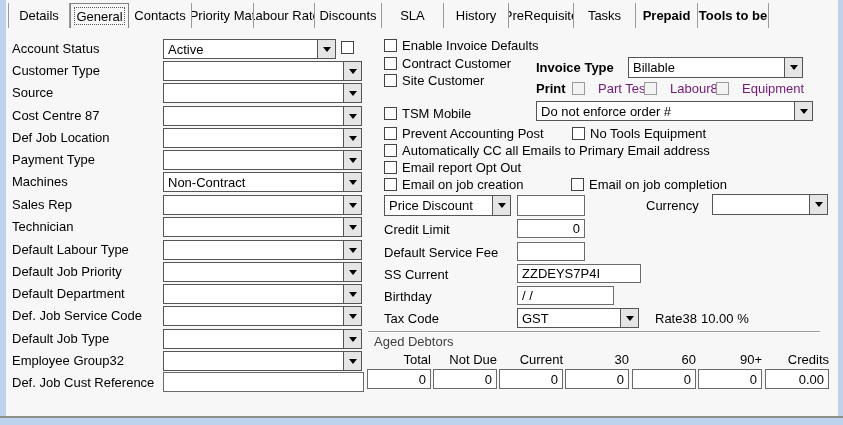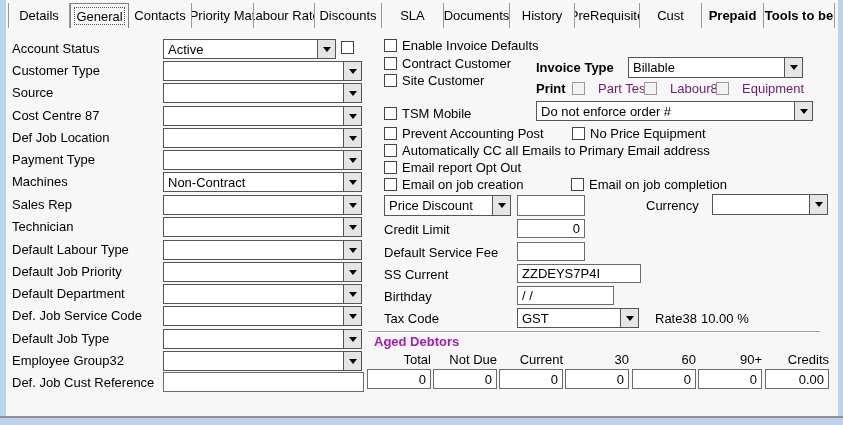--- a/index.html
+++ b/index.html
@@ -16,21 +16,21 @@
   .tabbar{position:absolute;left:8px;top:3px;height:25px;display:flex;z-index:5;}
   .tab{height:25px;box-sizing:border-box;display:flex;align-items:center;justify-content:center;
        border-right:1px solid #9a9a9a;background:transparent;white-space:nowrap;overflow:hidden;cursor:default;}
   .tab:first-child{border-left:1px solid #9a9a9a;}
   .tab.bold{font-weight:bold;}
   .tab.selected{border:1px solid #828282;border-bottom:none;position:relative;background:#f7f7f7;}
   .tab.selected .focus{position:absolute;left:3px;right:3px;top:3px;bottom:3px;border:1px dotted #555;}
   
   .lbl{position:absolute;white-space:nowrap;line-height:15px;}
   .lbl.b{font-weight:bold;}
-  .blue{color:#a21caf;font-weight:bold;}
+  .blue{color:#404040;font-weight:normal;}
   
   .combo{position:absolute;height:20px;background:#fff;border:1px solid #555;box-sizing:border-box;display:flex;align-items:stretch;}
   .combo .val{flex:1;padding:1px 0 0 4px;overflow:hidden;white-space:nowrap;line-height:17px;}
   .combo .btn{width:17px;background:#e5e5e5;border-left:1px solid #555;display:flex;align-items:center;justify-content:center;}
   .arr{width:0;height:0;border-left:4px solid transparent;border-right:4px solid transparent;border-top:5px solid #000;}
   
   .cbrow{position:absolute;display:flex;align-items:center;white-space:nowrap;line-height:15px;justify-content:space-between;}
   .cb{width:13px;height:13px;background:#fff;border:1px solid #444;box-sizing:border-box;margin-right:5px;flex:0 0 13px;}
   .cbrow.disabled{color:#701a75;gap:8px;}
   .cbrow.disabled .cb{border-color:#9b9b9b;background:#f3f3f3;}
@@ -64,31 +64,28 @@
       </div>
     <div class="tab" style="width:61px">
         <span>Labour Rate</span>
       </div>
     <div class="tab" style="width:67px">
         <span>Discounts</span>
       </div>
     <div class="tab" style="width:62px">
         <span>SLA</span>
       </div>
-    <div class="tab" style="width:66px">
-        <span>Documents</span>
-      </div>
     <div class="tab" style="width:65px">
         <span>History</span>
       </div>
     <div class="tab" style="width:65px">
         <span>PreRequisite</span>
       </div>
     <div class="tab" style="width:62px">
-        <span>Cust</span>
+        <span>Tasks</span>
       </div>
     <div class="tab bold" style="width:62px">
         <span>Prepaid</span>
       </div>
     <div class="tab bold" style="width:71px">
         <span>Tools to be</span>
       </div>
   </div>
 
   <div class="lbl" style="left:12px;top:41px">Account Status</div>
@@ -248,21 +245,21 @@
         <span class="arr"></span>
       </span>
   </div>
 
   <div class="cbrow" style="left:384px;top:126px">
     <span class="cb"></span>
     <span>Prevent Accounting Post</span>
   </div>
   <div class="cbrow" style="left:572px;top:126px">
     <span class="cb"></span>
-    <span>No Price Equipment</span>
+    <span>No Tools Equipment</span>
   </div>
   <div class="cbrow" style="left:384px;top:143px">
     <span class="cb"></span>
     <span>Automatically CC  all Emails to Primary Email address</span>
   </div>
   <div class="cbrow" style="left:384px;top:160px">
     <span class="cb"></span>
     <span>Email report Opt Out</span>
   </div>
   <div class="cbrow" style="left:384px;top:177px">

